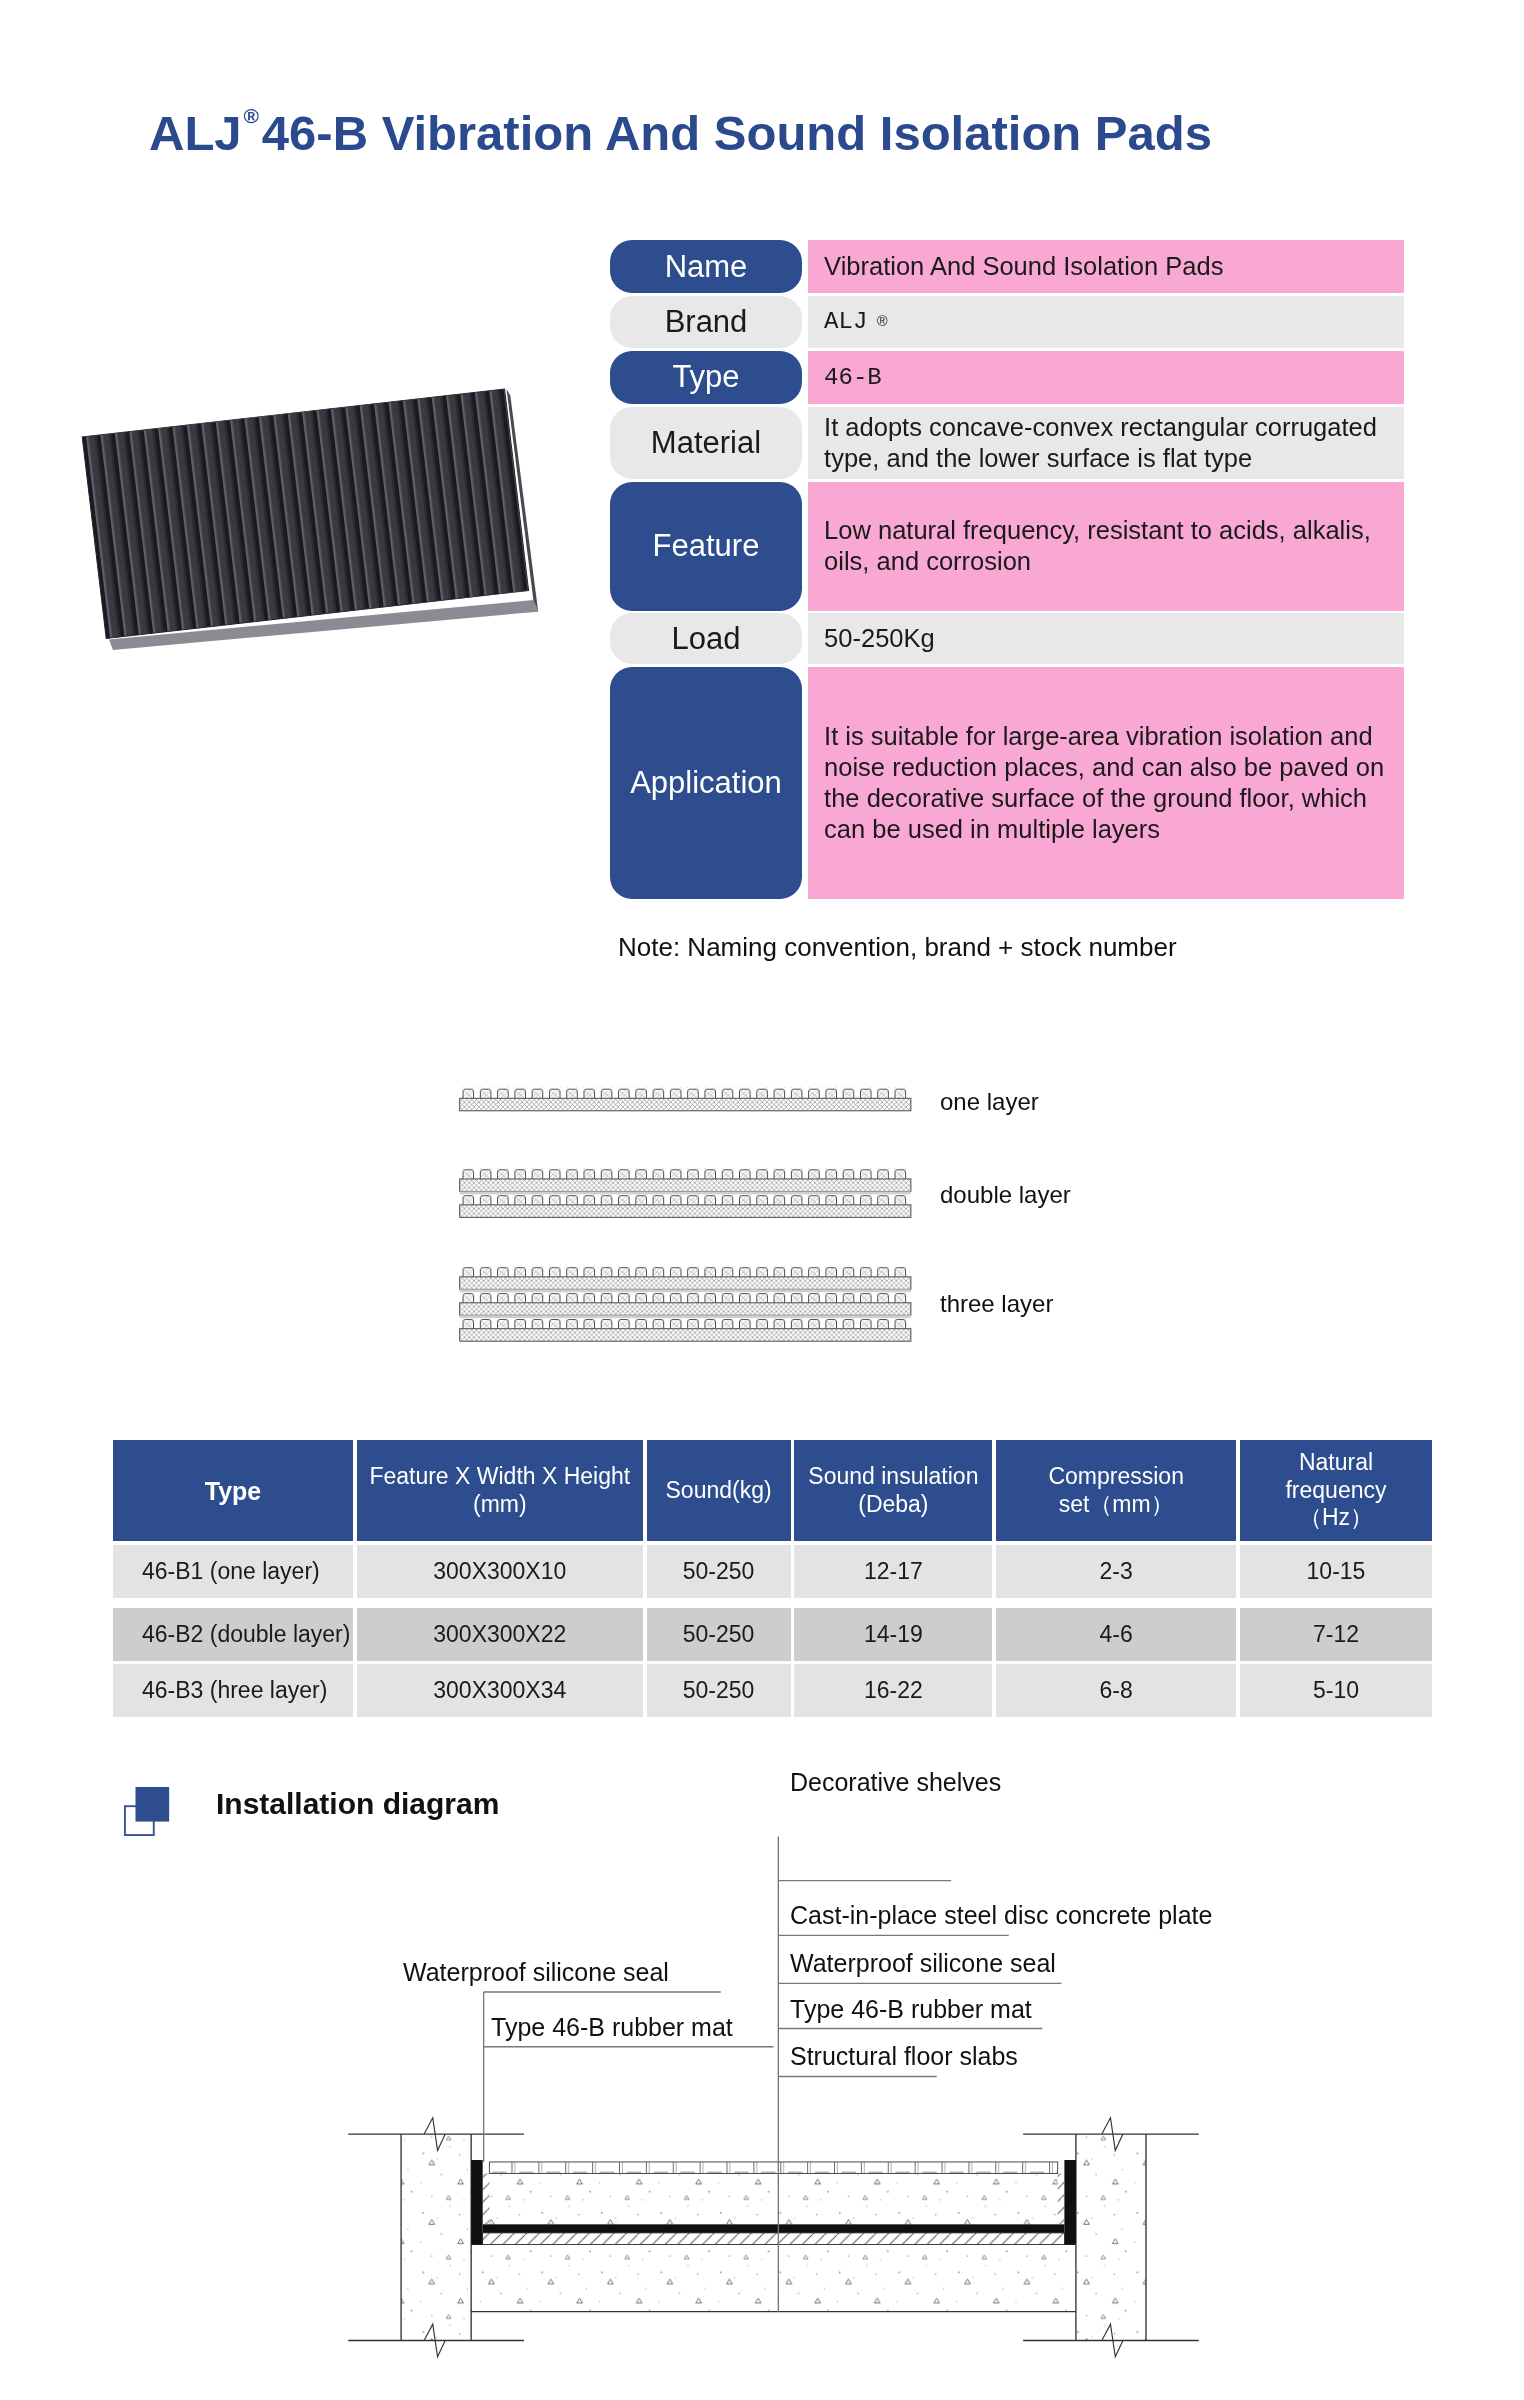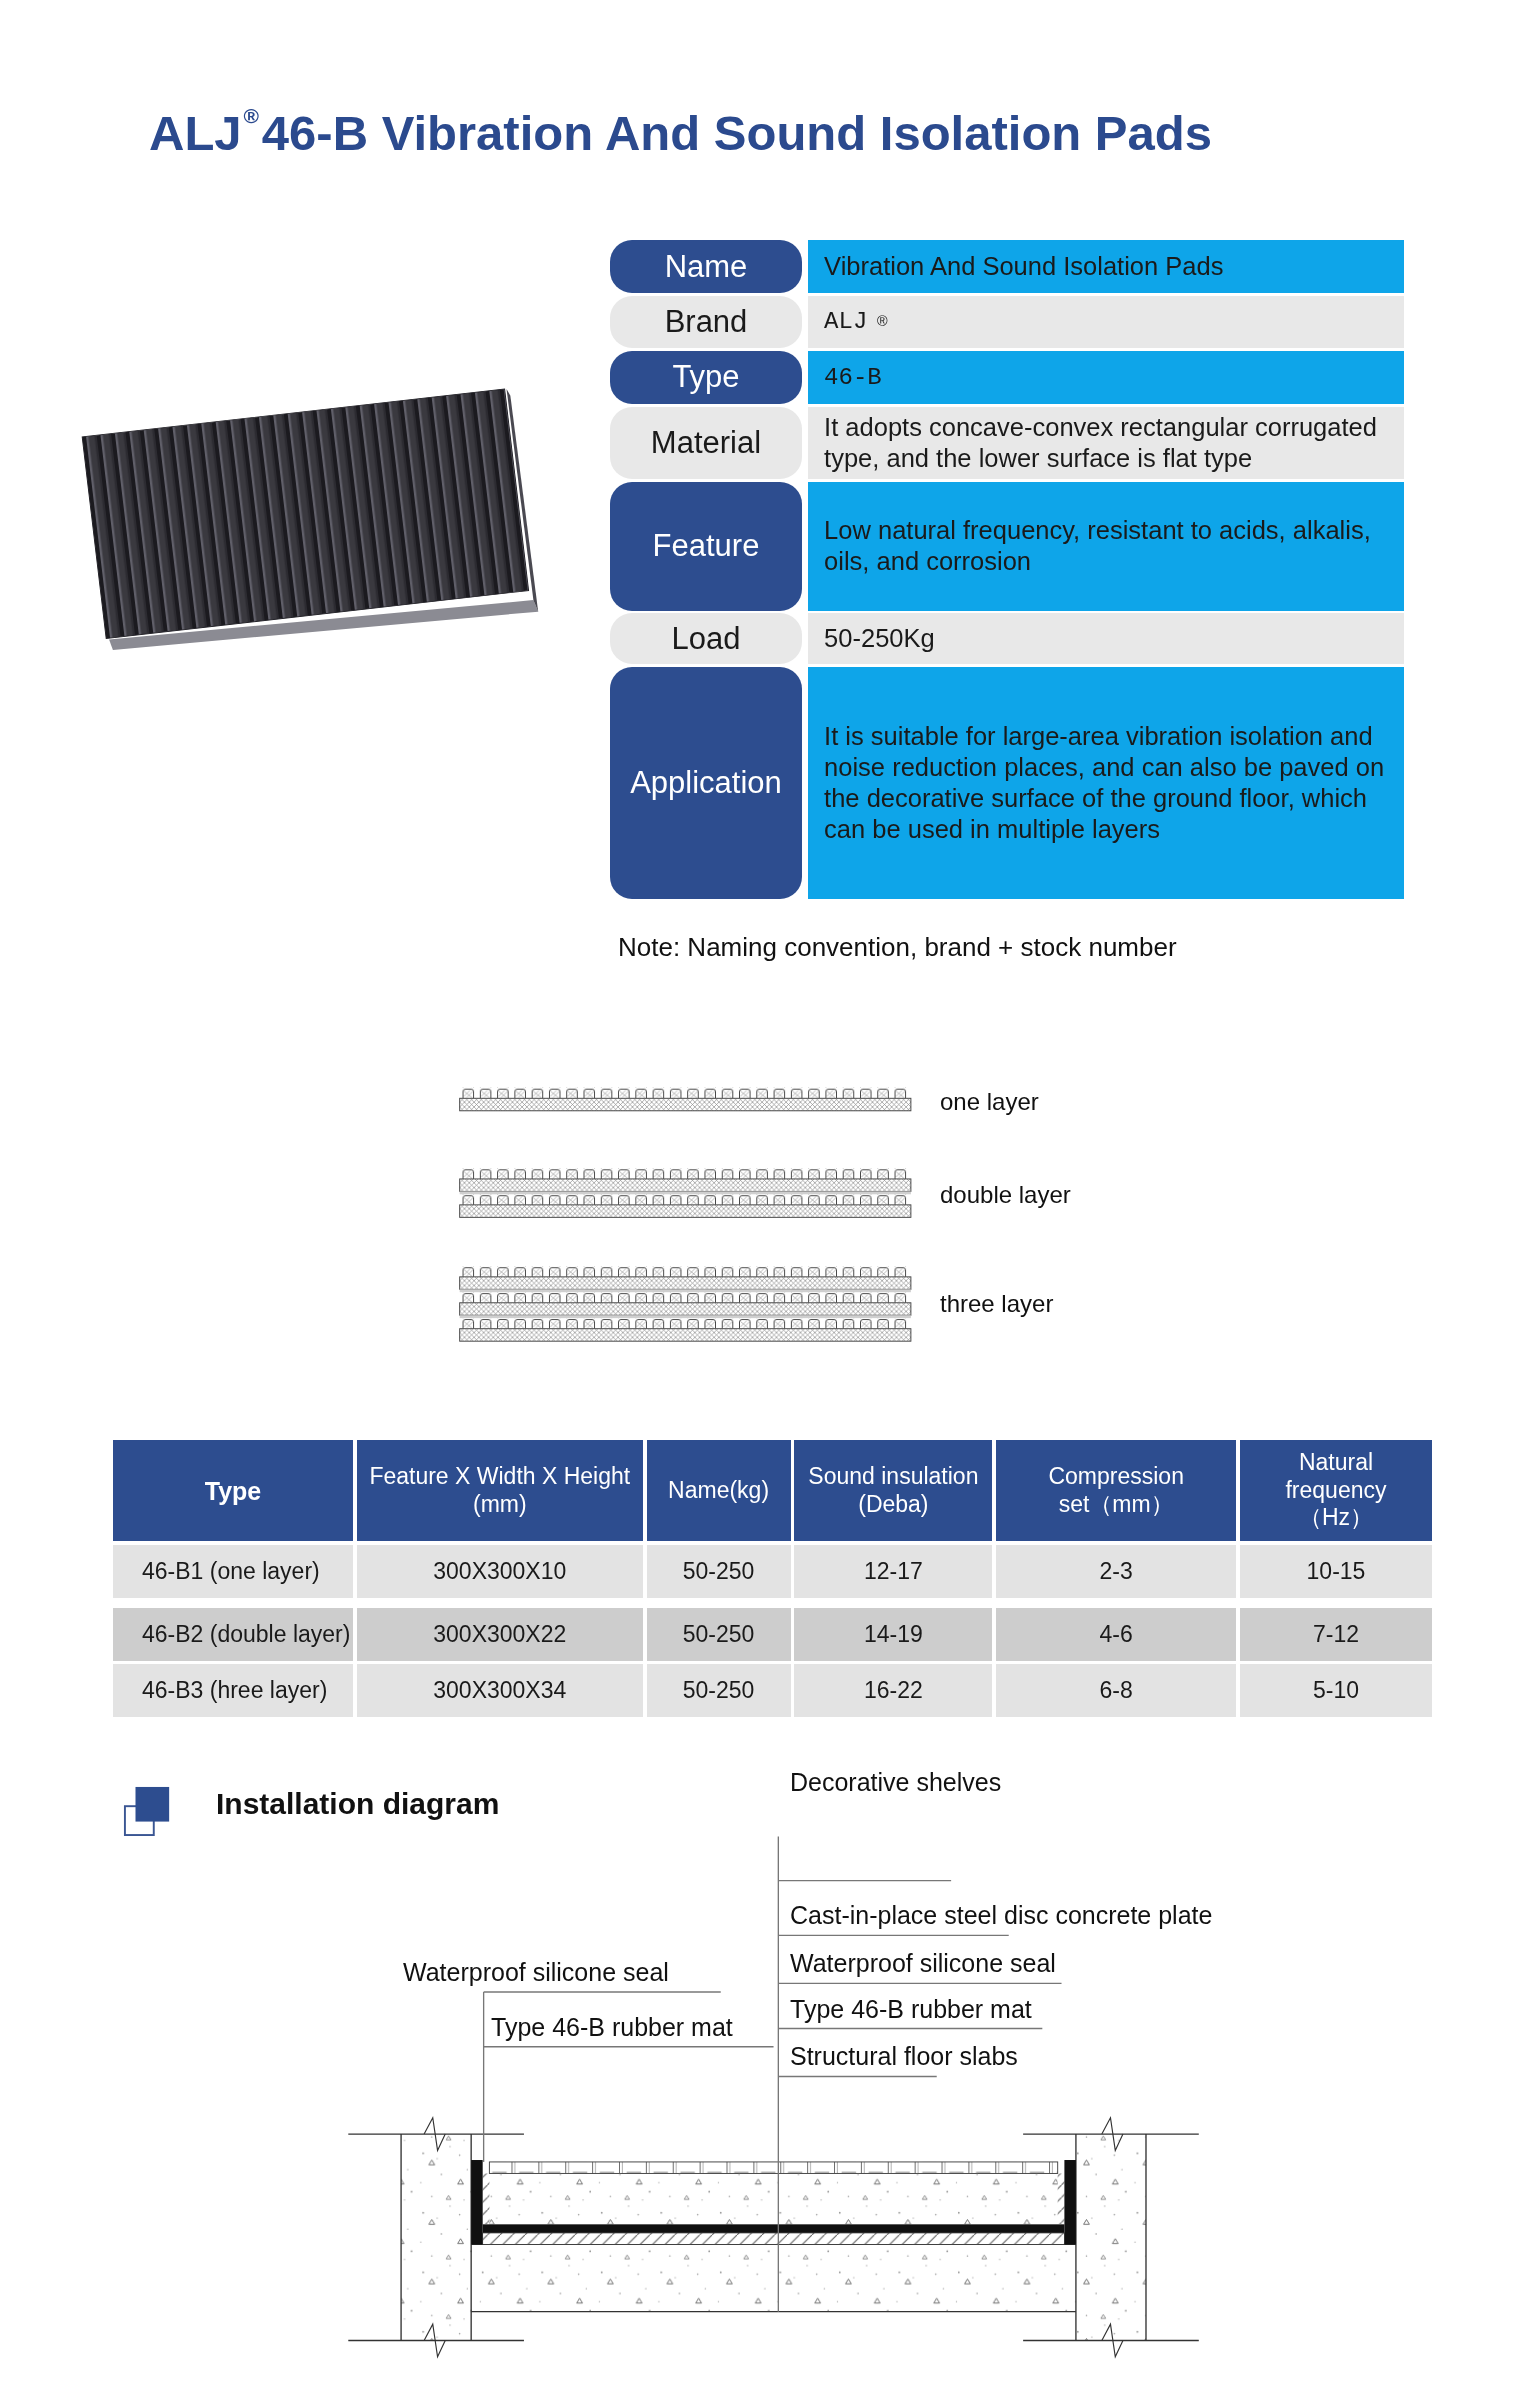--- a/index.html
+++ b/index.html
@@ -13,21 +13,21 @@
   .title sup{font-size:21px;vertical-align:27px;margin:0 2.9px 0 1.9px;}
 
   
   .spec{position:absolute;left:610px;top:240px;width:794px;}
   .spec-row{display:flex;margin-bottom:2.9px;}
   .spec-label{width:192px;margin-right:5.8px;display:flex;align-items:center;justify-content:center;
               font-size:31px;flex:none;border-radius:22px;}
   .spec-value{flex:1;display:flex;align-items:center;padding:5.8px 19px 5.8px 16.3px;
               font-size:25.5px;line-height:1.22;}
   .spec-row.blue  .spec-label{background:#2d4d8f;color:#ffffff;}
-  .spec-row.blue  .spec-value{background:#0ea5e9;}
+  .spec-row.blue  .spec-value{background:#f9a8d4;}
   .spec-row.light .spec-label{background:#e8e8e8;}
   .spec-row.light .spec-value{background:#e8e8e8;}
   .spec-row:nth-child(1){height:53px;}
   .spec-row:nth-child(2){height:52px;}
   .spec-row:nth-child(3){height:53px;}
   .spec-row:nth-child(4){height:72px;}
   .spec-row:nth-child(5){height:129px;}
   .spec-row:nth-child(6){height:51px;}
   .spec-row:nth-child(7){height:232px;}
   .mono{font-family:"Liberation Mono",monospace;font-size:24px;}
@@ -150,21 +150,21 @@
   </svg>
   <div class="layer-label" style="top:1088px;">one layer</div>
   <div class="layer-label" style="top:1181px;">double layer</div>
   <div class="layer-label" style="top:1290px;">three layer</div>
 
   <div class="dtable">
     <div class="hrow">
       <div class="hcell b c0">Type</div>
       <div class="hcell c1">Feature X Width X Height
 (mm)</div>
-      <div class="hcell c2">Name(kg)</div>
+      <div class="hcell c2">Sound(kg)</div>
       <div class="hcell c3">Sound insulation
 (Deba)</div>
       <div class="hcell c4">Compression
 set（mm）</div>
       <div class="hcell c5">Natural
 frequency
 （Hz）</div>
     </div>
     <div class="brow alt1">
       <div class="bcell type c0">46-B1 (one layer)</div>

